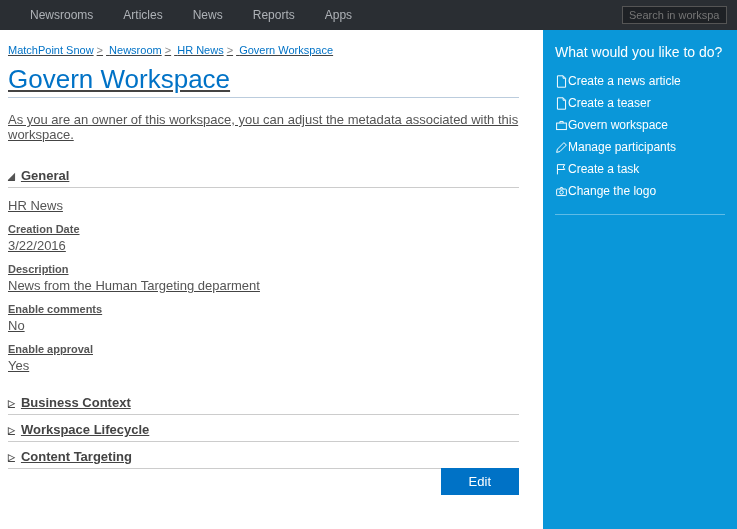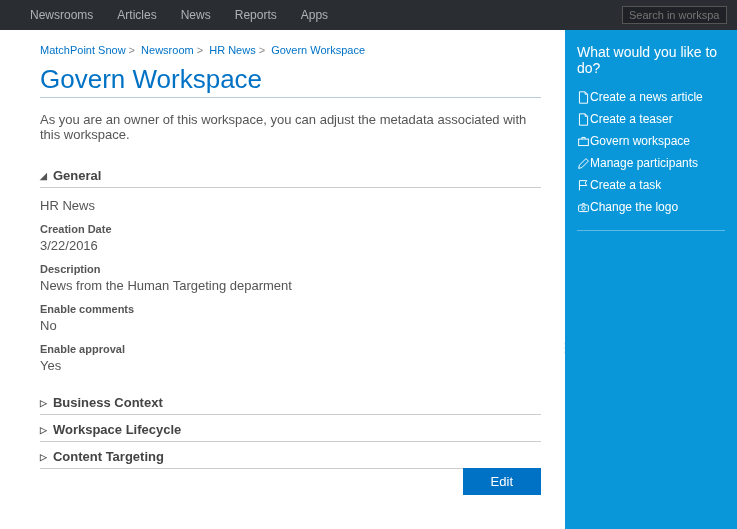--- a/index.html
+++ b/index.html
@@ -1,38 +1,38 @@
 <!DOCTYPE html>
 <html><head>
 <meta charset="utf-8">
 <style>
   * { margin: 0; padding: 0; box-sizing: border-box; }
   body { font-family: "Segoe UI", Arial, sans-serif; font-size: 13px; color: #444; background: #fff; width: 737px; height: 529px; overflow: hidden; position: relative; }
   .topbar { background: #2a2e33; height: 30px; display: flex; align-items: center; padding: 0 10px 0 30px; }
-  .topbar .nav { display: flex; gap: 24px; }
+  .topbar .nav { display: flex; gap: 30px; }
   .topbar .nav-item { color: #aeb2b7; font-size: 12px; cursor: pointer; }
   .topbar .search { margin-left: auto; }
   .topbar .search input { background: #1e2125; border: 1px solid #555; color: #aaa; font-size: 11px; padding: 2px 6px; width: 105px; height: 18px; }
   .content { display: flex; height: calc(100% - 30px); }
-  .main { flex: 1; padding: 14px 24px 10px 40px; position: relative; overflow: hidden; }
+  .main { flex: 1; padding: 14px 24px 10px 8px; position: relative; overflow: hidden; text-decoration: underline; }
   .breadcrumb { font-size: 11px; color: #888; margin-bottom: 8px; }
   .breadcrumb a { color: #0072c6; text-decoration: none; cursor: pointer; }
   .breadcrumb .sep { color: #888; margin: 0 3px; }
   h1 { font-size: 26px; font-weight: 300; color: #0072c6; margin-bottom: 2px; }
   .title-underline { border-bottom: 1px solid #bcd; margin-bottom: 14px; }
   .intro { font-size: 13px; color: #555; margin-bottom: 20px; }
   .section-header { font-size: 13px; font-weight: 600; color: #444; padding: 6px 0 4px 0; border-bottom: 1px solid #ccc; cursor: pointer; display: flex; align-items: center; gap: 6px; }
   .section-header .tri { font-size: 9px; color: #555; display: inline-block; }
   .field { margin-top: 10px; }
   .field-label { font-size: 11px; font-weight: 600; color: #555; }
   .field-value { font-size: 13px; color: #555; margin-top: 3px; }
   .collapsed-sections { margin-top: 16px; }
   .collapsed-sections .section-header { margin-top: 1px; }
   .edit-btn { position: absolute; bottom: 34px; right: 24px; background: #0072c6; color: #fff; border: none; font-size: 13px; padding: 6px 28px; cursor: pointer; }
-  .sidebar { width: 172px; background: #0a97d9; color: #fff; padding: 14px 12px; position: relative; }
+  .sidebar { width: 194px; background: #0a97d9; color: #fff; padding: 14px 12px; position: relative; }
   .sidebar-title { font-size: 14px; font-weight: 400; color: #fff; margin-bottom: 10px; }
   .sidebar .action { display: flex; align-items: center; font-size: 12px; color: #fff; padding: 4px 0; cursor: pointer; }
   .sidebar .action svg { width: 13px; height: 13px; fill: #fff; flex-shrink: 0; }
   .sidebar .action span { white-space: nowrap; }
   .sidebar-sep { border-top: 1px solid rgba(255,255,255,0.35); margin-top: 12px; }
   .drag-handle { position: absolute; left: 559px; top: 345px; font-size: 13px; color: #666; line-height: 6px; cursor: default; user-select: none; }
 </style>
 </head>
 <body>
 

